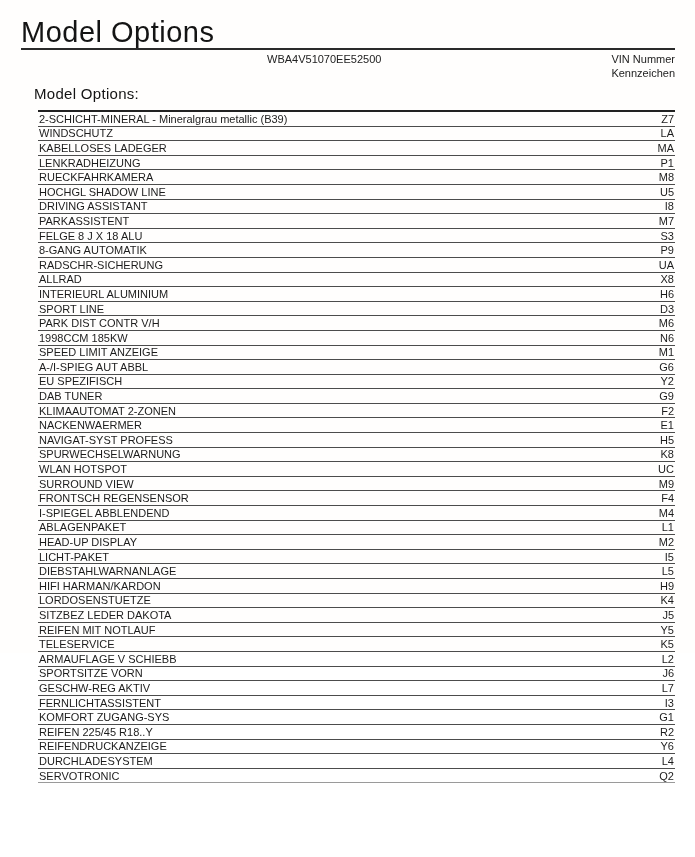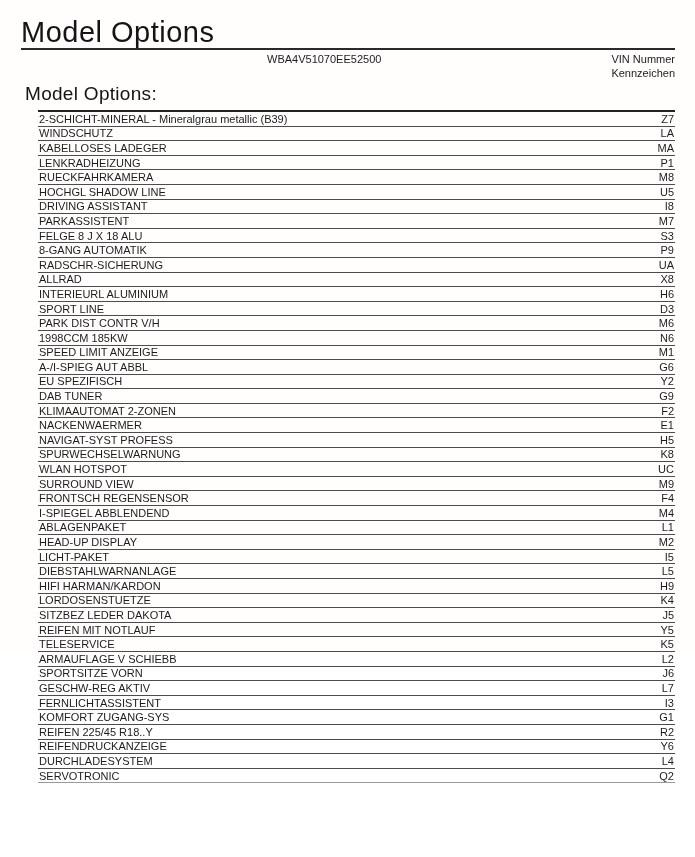--- a/index.html
+++ b/index.html
@@ -44,23 +44,23 @@
     line-height: 13px;
     color: #222222;
   }
   .info-label { display: inline-block; }
   .info-value {
     position: absolute;
     left: 246px;
     top: 0;
   }
   .section-title {
-    font-size: 19px;
+    font-size: 15px;
     font-weight: 400;
-    margin: 2px 0 5px 4px;
+    margin: 2px 0 5px 13px;
     line-height: 22px;
     letter-spacing: 0.3px;
     color: #141414;
   }
   .options-table {
     border-top: 2px solid #222222;
     margin-left: 17px;
   }
   .option-row {
     display: flex;

